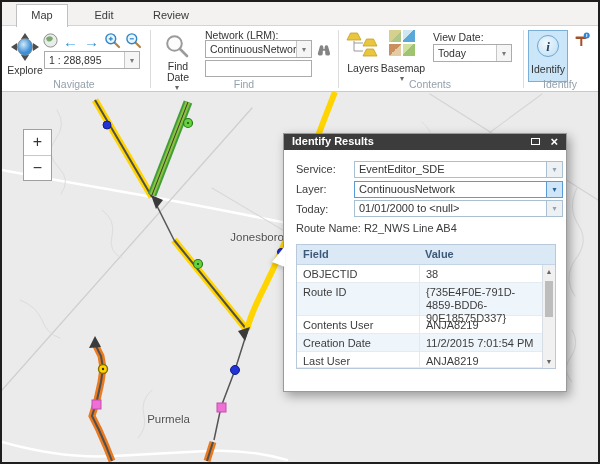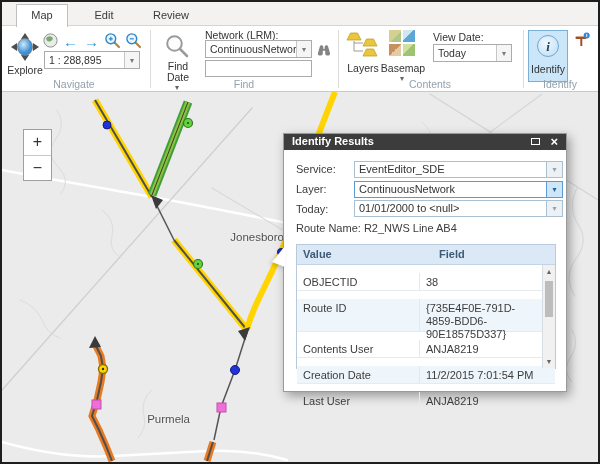--- a/index.html
+++ b/index.html
@@ -49,21 +49,21 @@
   .pcombo .ctext { flex:1; font-size:11px; color:#333; padding:1px 0 0 4px; white-space:nowrap; overflow:hidden; }
   .pcombo .cbtn { width:16px; border-left:1px solid #a9bfd2; background:#eef1f4; color:#93a3b2; font-size:8px; text-align:center; line-height:15px; }
   .pcombo.focus { border-color:#5b9bd5; }
   .pcombo.focus .cbtn { background:#cfe5f8; border-left-color:#5b9bd5; color:#2a6496; }
   .routename { position:absolute; left:12px; top:88px; font-size:11px; color:#3c3c3c; }
 
   .tbl { position:absolute; left:12px; top:110px; width:260px; height:125px; border:1px solid #b7c9da; background:#fff; }
   .tbl-head { display:flex; height:20px; background:#dbe9f6; border-bottom:1px solid #c3d5e4; }
   .th { font-size:11px; font-weight:bold; color:#3d5a78; padding:3px 0 0 6px; }
   .th.f { width:122px; } .th.v { flex:1; }
-  .tr { display:flex; border-bottom:1px solid #e6ebf0; padding-right:13px;margin-top:8px; }
+  .tr { display:flex; border-bottom:1px solid #e6ebf0; padding-right:13px; }
   .tr.alt { background:#eef5fb; }
   .td { font-size:11px; color:#3c3c3c; padding:3px 4px 0 6px; line-height:13px; }
   .td.f { width:122px; } .td.v { flex:1; border-left:1px solid #e2e9ef; }
   .h18 { height:18px; } .h33 { height:33px; } .h16 { height:16px; }
   .sbcol { position:absolute; right:0; top:20px; bottom:0; width:13px; background:#f1f1f1; border-left:1px solid #d6dde5; }
   .sb-arrow { position:absolute; left:0; width:100%; text-align:center; font-size:7px; color:#666; }
   .sb-thumb { position:absolute; left:2px; top:16px; width:8px; height:36px; background:#bdbdbd; }
 </style>
 </head>
 <body>
@@ -308,22 +308,22 @@
       <span class="cbtn">▾</span>
     </div>
 
     <div class="routename">
       <span>Route Name:</span>
       <span>R2_NWS Line AB4</span>
     </div>
 
     <div class="tbl">
       <div class="tbl-head">
+        <div class="th f">Field</div>
         <div class="th v">Value</div>
-        <div class="th f">Field</div>
       </div>
       <div class="tr h18">
         <div class="td f">OBJECTID</div>
         <div class="td v">38</div>
       </div>
       <div class="tr h33 alt">
         <div class="td f">Route ID</div>
         <div class="td v">{735E4F0E-791D-4859-BDD6-90E18575D337}</div>
       </div>
       <div class="tr h18">

